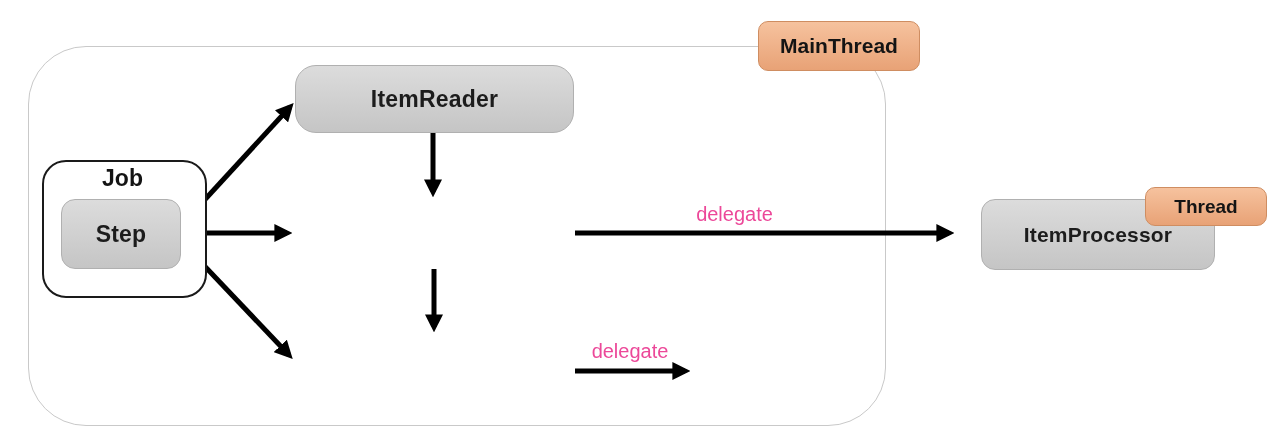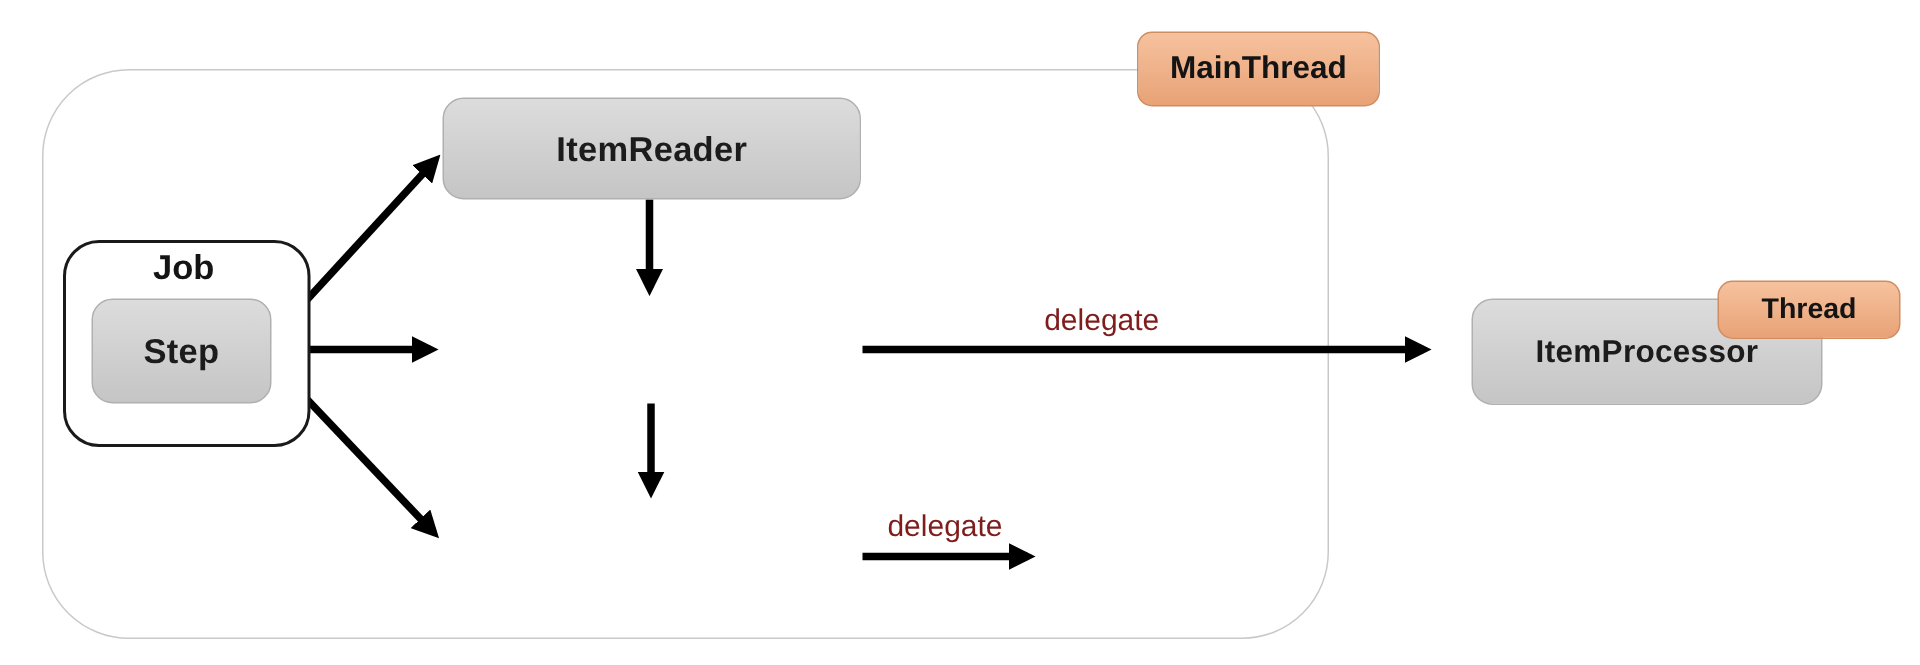--- a/index.html
+++ b/index.html
@@ -49,28 +49,28 @@
     border-radius:24px;
   }
   .joblabel{
     position:absolute;
     left:42px;top:165px;width:161px;
     text-align:center;
     font-size:23px;font-weight:bold;color:#141414;
   }
   .edge-label{
     position:absolute;
-    color:#7f1d1d;
+    color:#ec4899;
     text-align:center;
   }
   .edge-label.plain{font-size:20px;font-weight:400;}
   .edge-label.boldlbl{font-size:18px;font-weight:bold;color:#111;}
   svg.arrows{position:absolute;left:0;top:0;pointer-events:none;}
   
-  .n-itemreader{left:295px;top:65px;width:277px;height:66px;font-size:23px;}
+  .n-itemreader{left:295px;top:65px;width:277px;height:66px;font-size:23px;border-radius:21px;}
   .n-asyncproc{left:297px;top:201px;width:276px;height:66px;font-size:23px;}
   .n-asyncwriter{left:297px;top:337px;width:276px;height:67px;font-size:23px;}
   .n-itemwriter{left:695px;top:338px;width:168px;height:69px;font-size:23px;}
   .n-itemproc{left:958px;top:199px;width:232px;height:69px;font-size:21px;margin-left:23px;}
   .n-step{left:61px;top:199px;width:118px;height:68px;font-size:23px;}
   .b-mainthread{left:758px;top:21px;width:160px;height:48px;font-size:21px;text-align:right;}
   .b-thread{left:1145px;top:187px;width:120px;height:37px;font-size:19px;}
   .l-delegate1{left:652px;top:203px;width:165px;}
   .l-delegate2{left:580px;top:340px;width:100px;}
   .l-listfuture{left:443px;top:291px;width:145px;text-align:left;}

